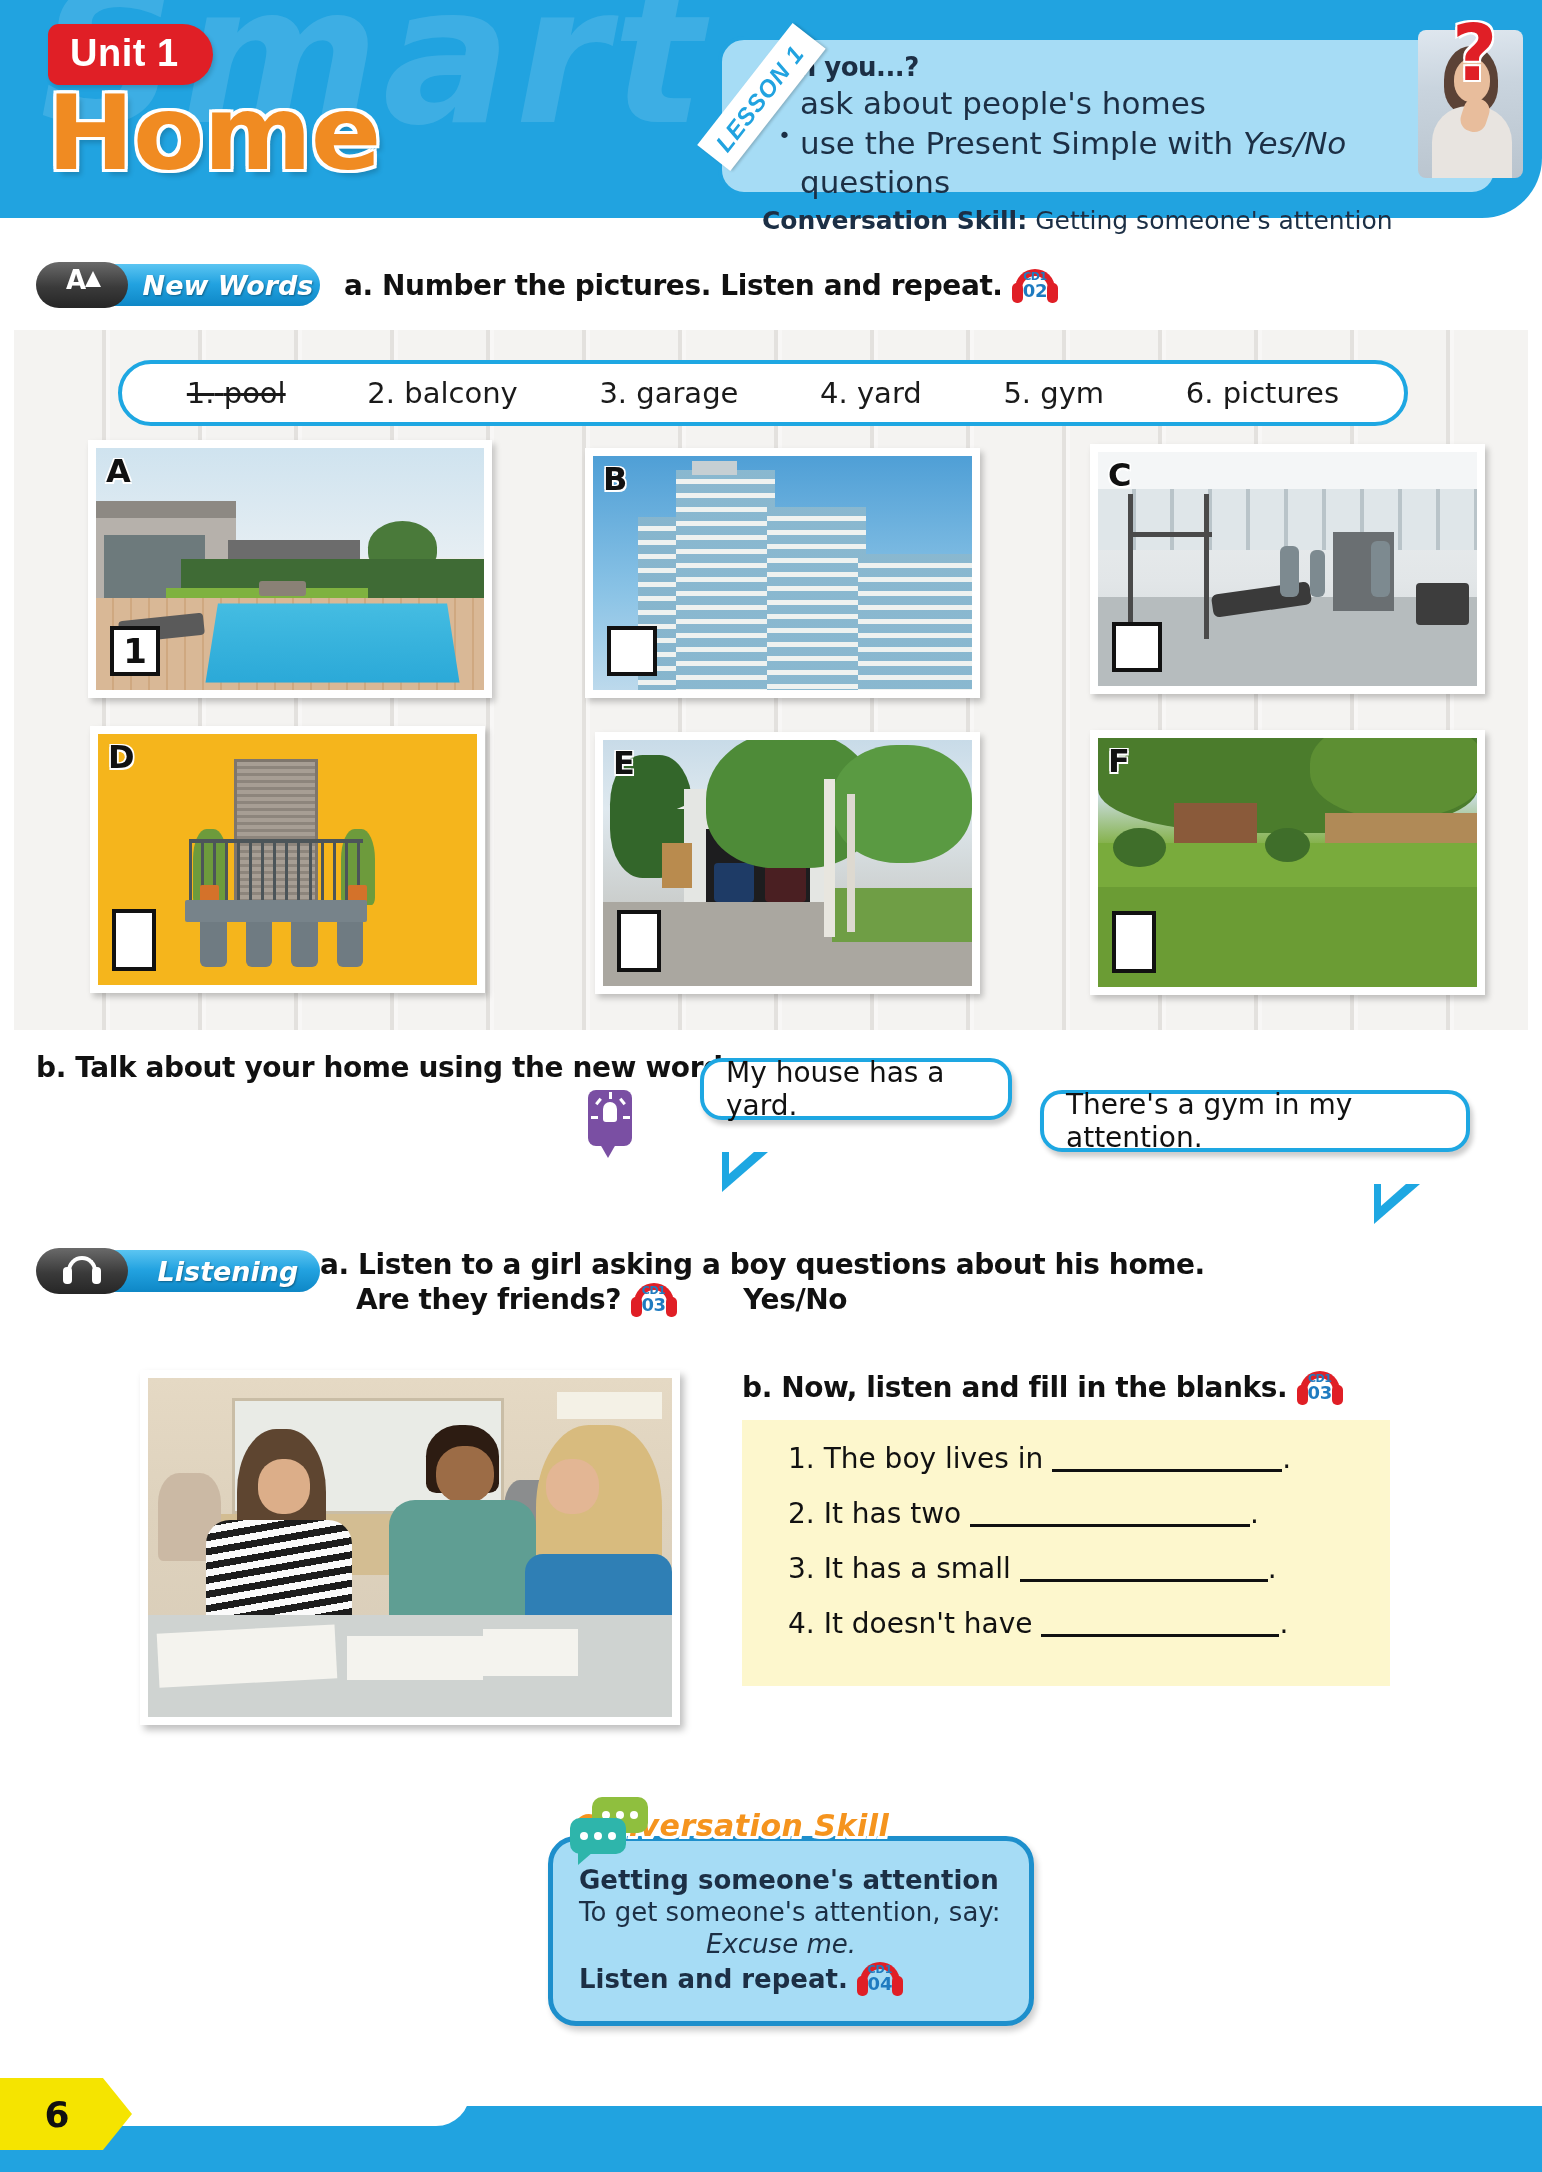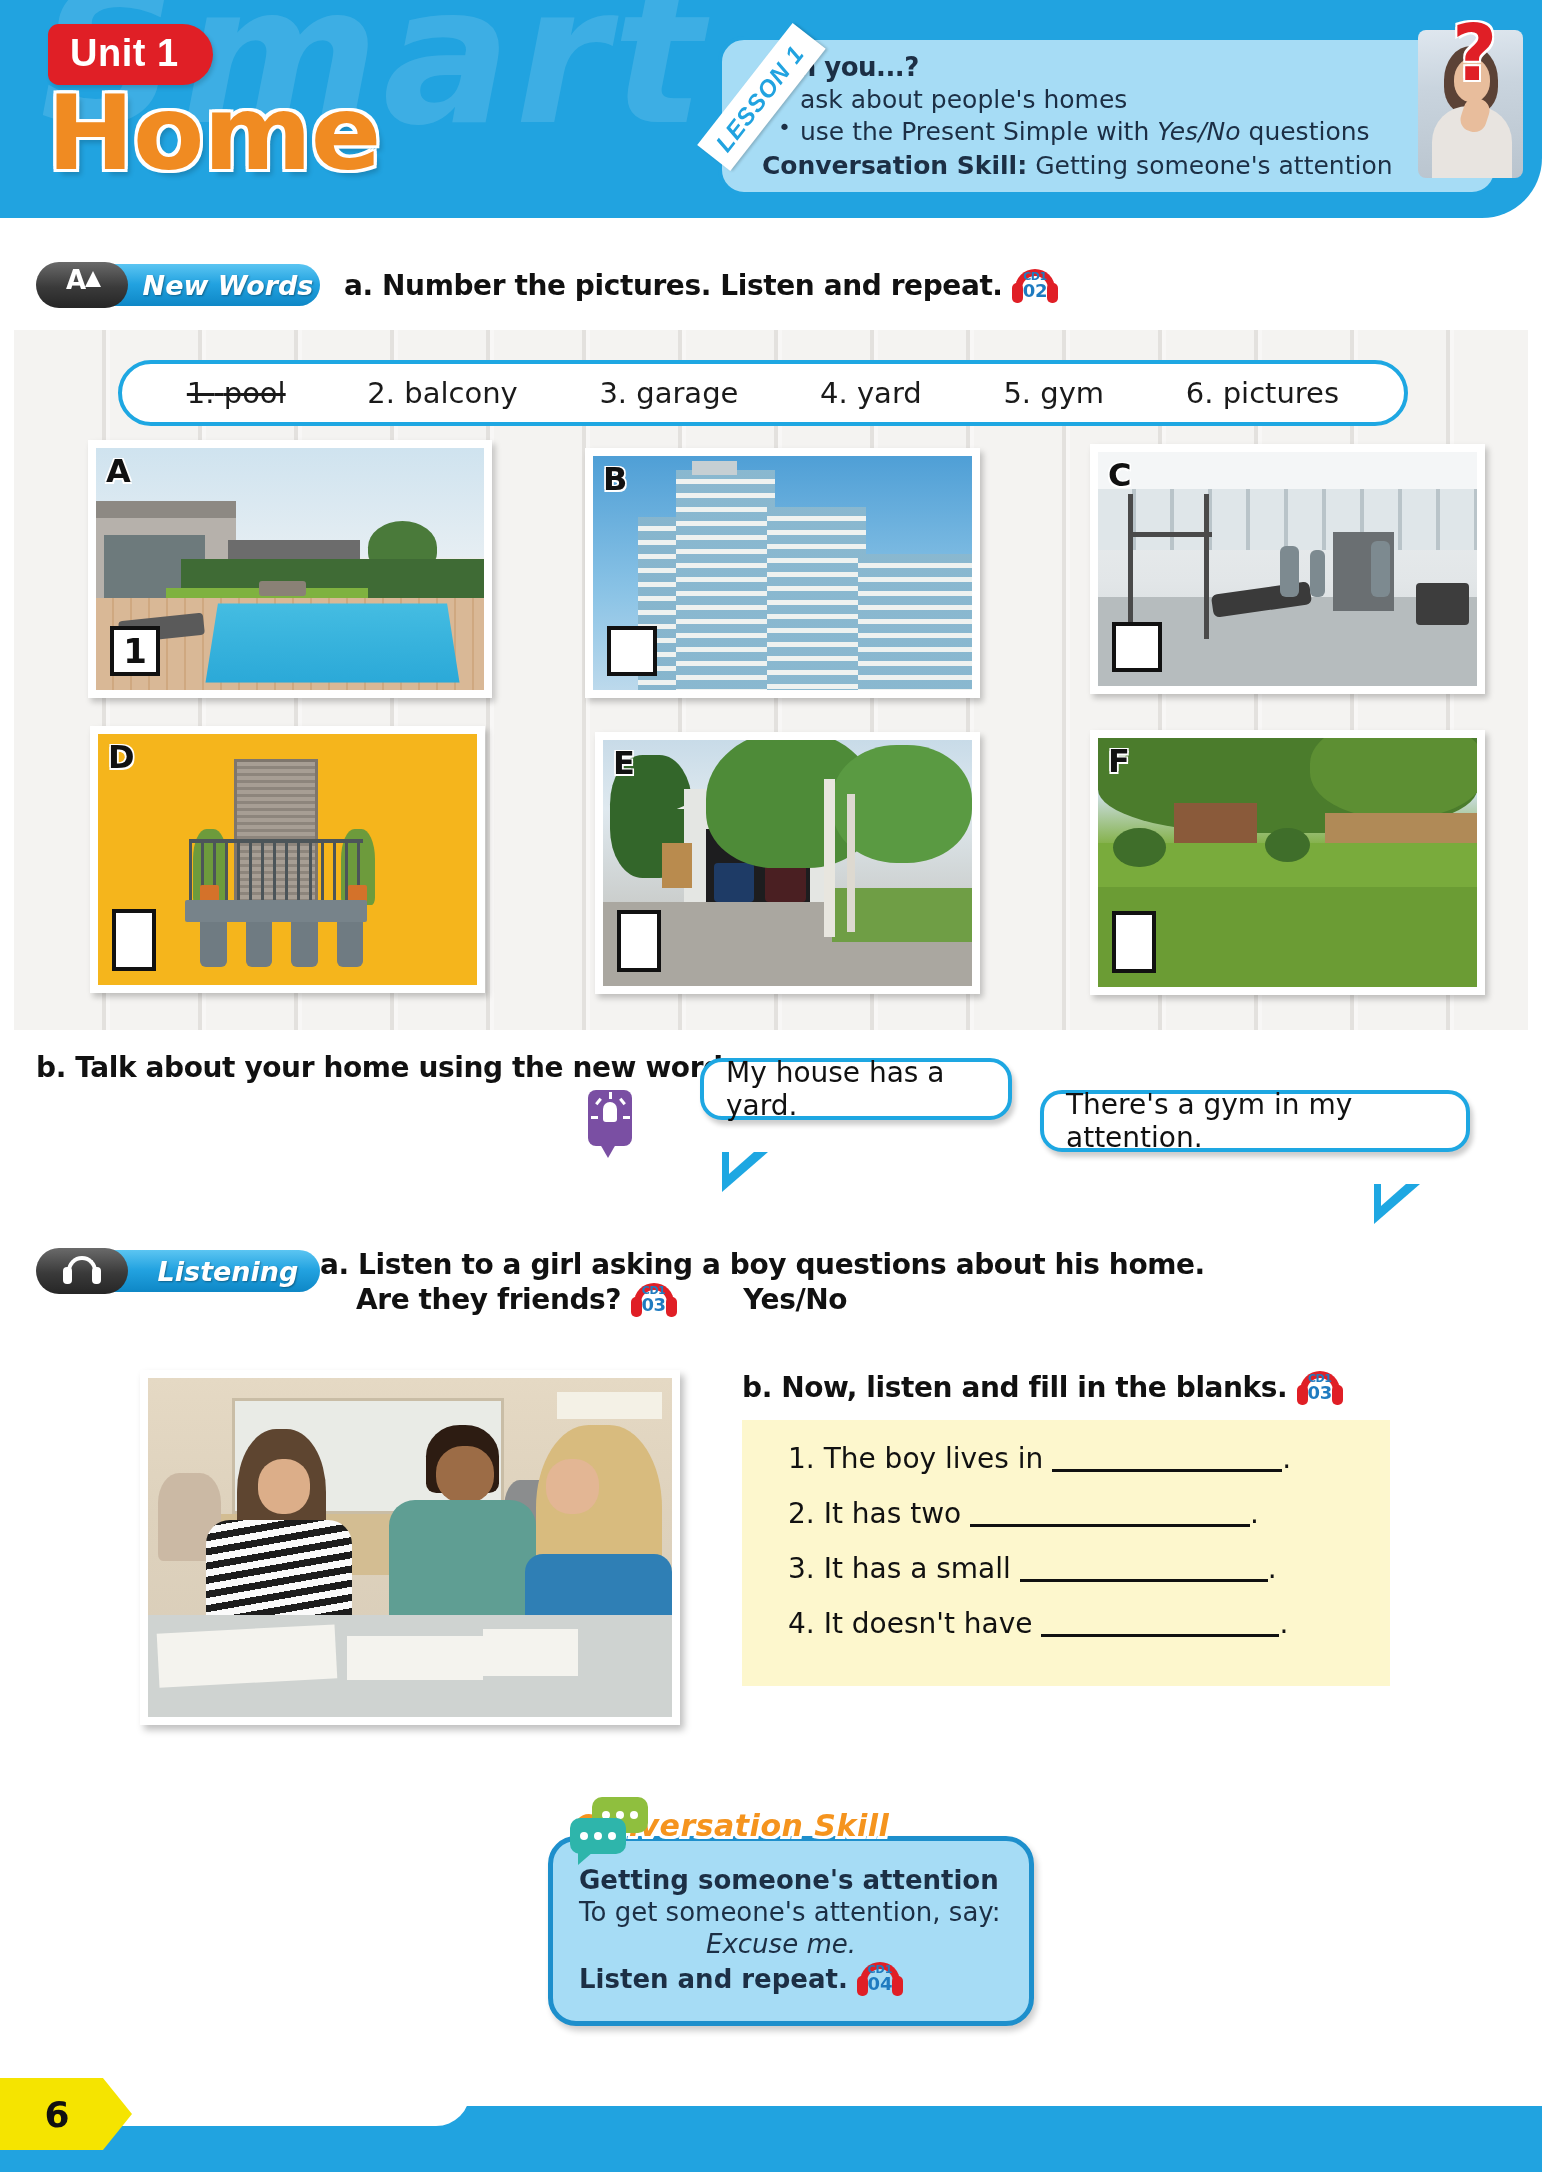--- a/index.html
+++ b/index.html
@@ -88,21 +88,21 @@
     z-index: 4;
   }
   .canyou-inner { padding: 12px 0 0 40px; }
   .canyou-title {
     font-size: 26px; font-weight: 700; color: #1c2f45;
     font-family: "DejaVu Sans", sans-serif;
     letter-spacing: -0.5px;
   }
   .canyou-list { list-style: none; margin: 2px 0 0 16px; }
   .canyou-list li {
-    font-size: 25px; color: #1c2f45; line-height: 1.28;
+    font-size: 31px; color: #1c2f45; line-height: 1.28;
     position: relative; padding-left: 22px;
     font-family: "DejaVu Sans", sans-serif;
   }
   .canyou-list li::before {
     content: "\2022"; position: absolute; left: 0; top: -2px;
     font-size: 22px; color: #1c2f45;
   }
   .canyou-list li i { font-style: italic; }
   .canyou-cs {
     margin-top: 3px; font-size: 25px; color: #1c2f45;

